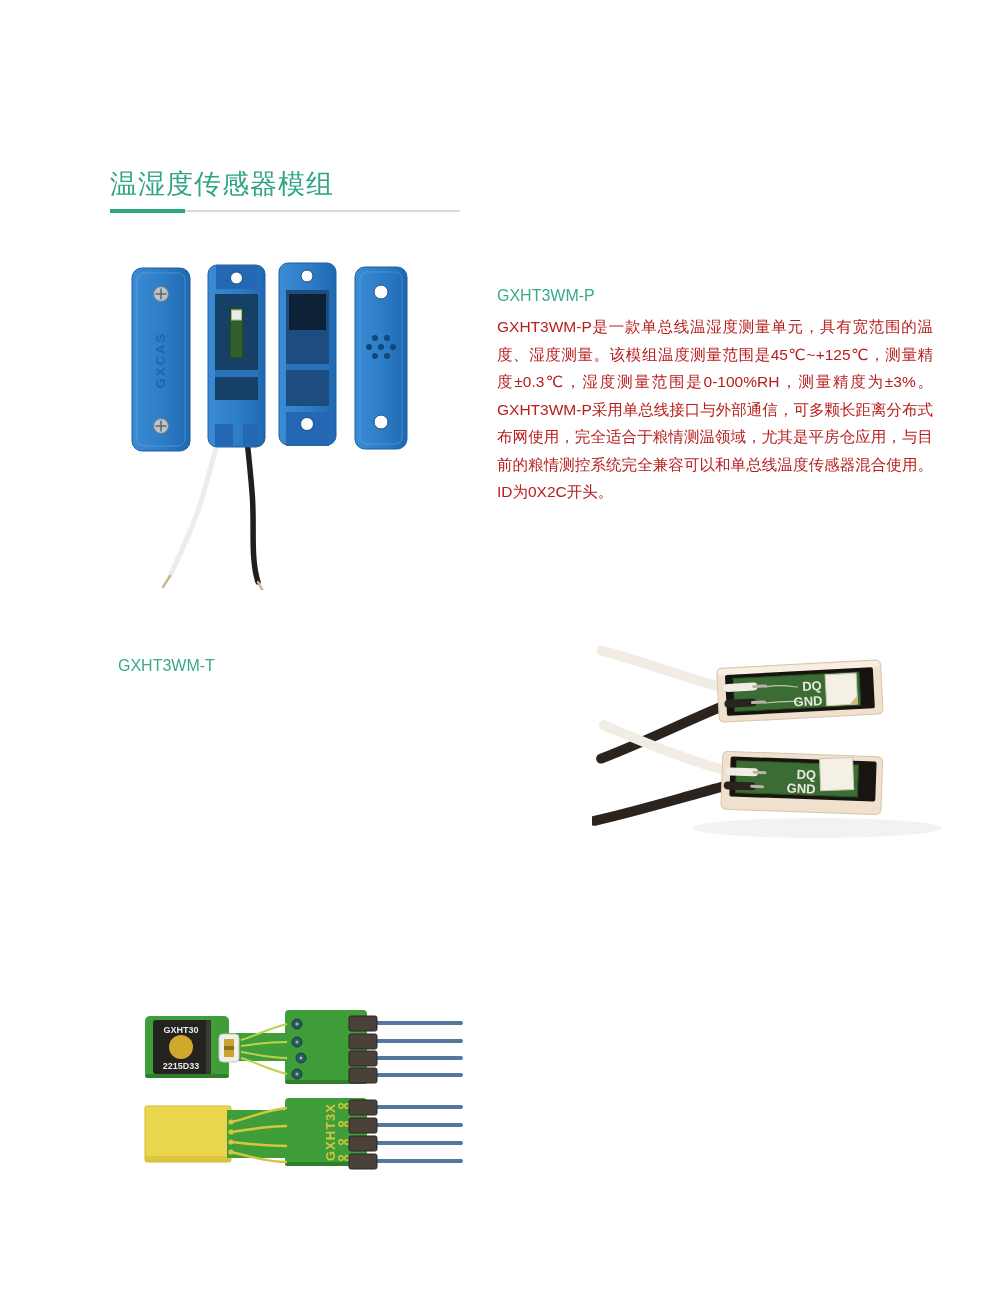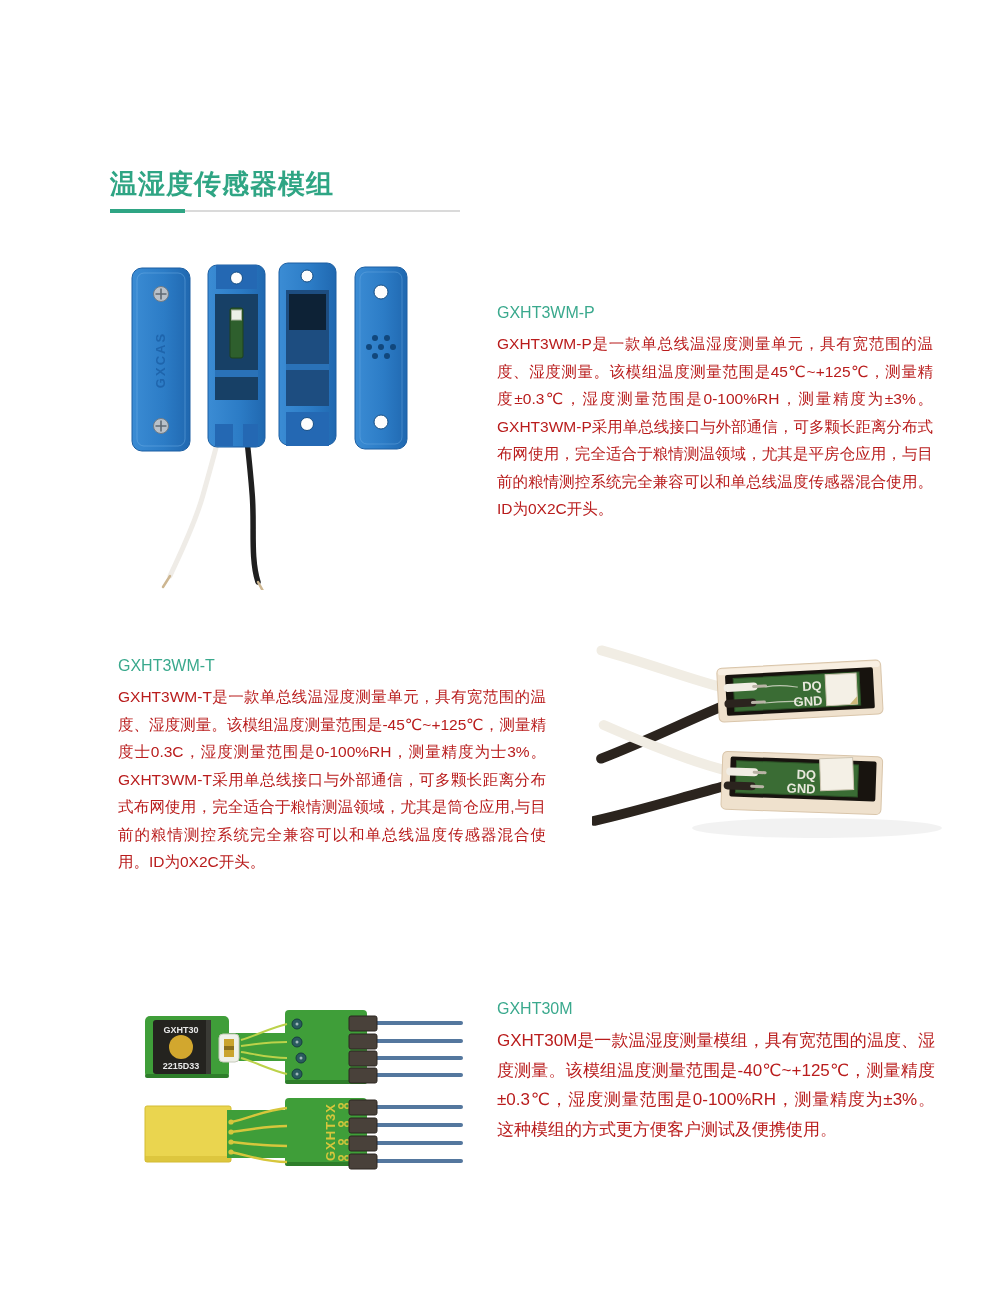--- a/index.html
+++ b/index.html
@@ -9,21 +9,21 @@
     width:1000px;
     height:1291px;
     background:#ffffff;
     font-family:"Liberation Sans","DejaVu Sans",sans-serif;
     overflow:hidden;
   }
   
   .title-wrap { position:absolute; left:110px; top:168px; width:352px; }
   .page-title {
     font-size:27px;
-    font-weight:700;
+    font-weight:400;
     color:#2fa584;
     letter-spacing:1px;
     line-height:1.2;
   }
   .title-rule { position:relative; width:350px; height:4px; margin-top:9px; }
   .title-rule .track {
     position:absolute; left:0; top:1px; width:100%; height:2px; background:#dadada;
   }
   .title-rule .accent {
     position:absolute; left:0; top:0; width:75px; height:4px; background:#2fa584;
@@ -35,21 +35,21 @@
     font-weight:400;
     margin-bottom:8px;
   }
   .desc {
     color:#b91c1c;
     font-size:15.5px;
     line-height:1.78;
     text-align:justify;
   }
   .text-block { position:absolute; }
-  .tb-1 { left:497px; top:304px; width:436px; }
+  .tb-1 { left:497px; top:287px; width:436px; }
   .tb-2 { left:118px; top:657px; width:428px; }
   .tb-3 { left:497px; top:1000px; width:438px; }
   .tb-3 .desc { font-size:17px; line-height:1.74; }
   
   .figure { position:absolute; }
   .fig-1 { left:112px; top:252px; width:348px; height:338px; }
   .fig-2 { left:592px; top:628px; width:356px; height:235px; }
   .fig-3 { left:135px; top:1006px; width:328px; height:165px; }
   .figure svg { width:100%; height:100%; display:block; }
   text { font-family:"Liberation Sans","DejaVu Sans",sans-serif; }
@@ -138,21 +138,20 @@
     </svg>
   </div>
 
   <div class="text-block tb-1">
     <div class="prod-name">GXHT3WM-P</div>
     <p class="desc">GXHT3WM-P是一款单总线温湿度测量单元，具有宽范围的温度、湿度测量。该模组温度测量范围是45℃~+125℃，测量精度±0.3℃，湿度测量范围是0-100%RH，测量精度为±3%。GXHT3WM-P采用单总线接口与外部通信，可多颗长距离分布式布网使用，完全适合于粮情测温领域，尤其是平房仓应用，与目前的粮情测控系统完全兼容可以和单总线温度传感器混合使用。ID为0X2C开头。</p>
   </div>
 
   <div class="text-block tb-2">
     <div class="prod-name">GXHT3WM-T</div>
-    <p class="desc">GXHT3WM-T是一款单总线温湿度测量单元，具有宽范围的温度、湿度测量。该模组温度测量范围是-45℃~+125℃，测量精度士0.3C，湿度测量范围是0-100%RH，测量精度为士3%。GXHT3WM-T采用单总线接口与外部通信，可多颗长距离分布式布网使用，完全适合于粮情测温领域，尤其是筒仓应用,与目前的粮情测控系统完全兼容可以和单总线温度传感器混合使用。ID为0X2C开头。</p>
   </div>
 
   <div class="figure fig-2">
     <svg viewBox="0 0 356 235" xmlns="http://www.w3.org/2000/svg">
       <ellipse cx="225" cy="200" rx="125" ry="10" fill="#000" opacity="0.05"></ellipse>
 
       <g transform="rotate(-3 210 65)">
         <path d="M136 57 C100 46 60 28 12 12" stroke="#f1ede4" stroke-width="10" fill="none" stroke-linecap="round"></path>
         <path d="M136 72 C100 84 55 104 6 120" stroke="#2b241e" stroke-width="10" fill="none" stroke-linecap="round"></path>
         <rect x="126" y="36" width="164" height="54" rx="5" fill="#efe1cd" stroke="#d9c5aa"></rect>
@@ -279,18 +278,14 @@
             <rect x="214" y="94" width="28" height="15" rx="2"></rect>
             <rect x="214" y="112" width="28" height="15" rx="2"></rect>
             <rect x="214" y="130" width="28" height="15" rx="2"></rect>
             <rect x="214" y="148" width="28" height="15" rx="2"></rect>
           </g>
         </g>
       </g>
     </svg>
   </div>
 
-  <div class="text-block tb-3">
-    <div class="prod-name">GXHT30M</div>
-    <p class="desc">GXHT30M是一款温湿度测量模组，具有宽范围的温度、湿度测量。该模组温度测量范围是-40℃~+125℃，测量精度±0.3℃，湿度测量范围是0-100%RH，测量精度为±3%。这种模组的方式更方便客户测试及便携使用。</p>
-  </div>
 
 </div>
 
 </body></html>

